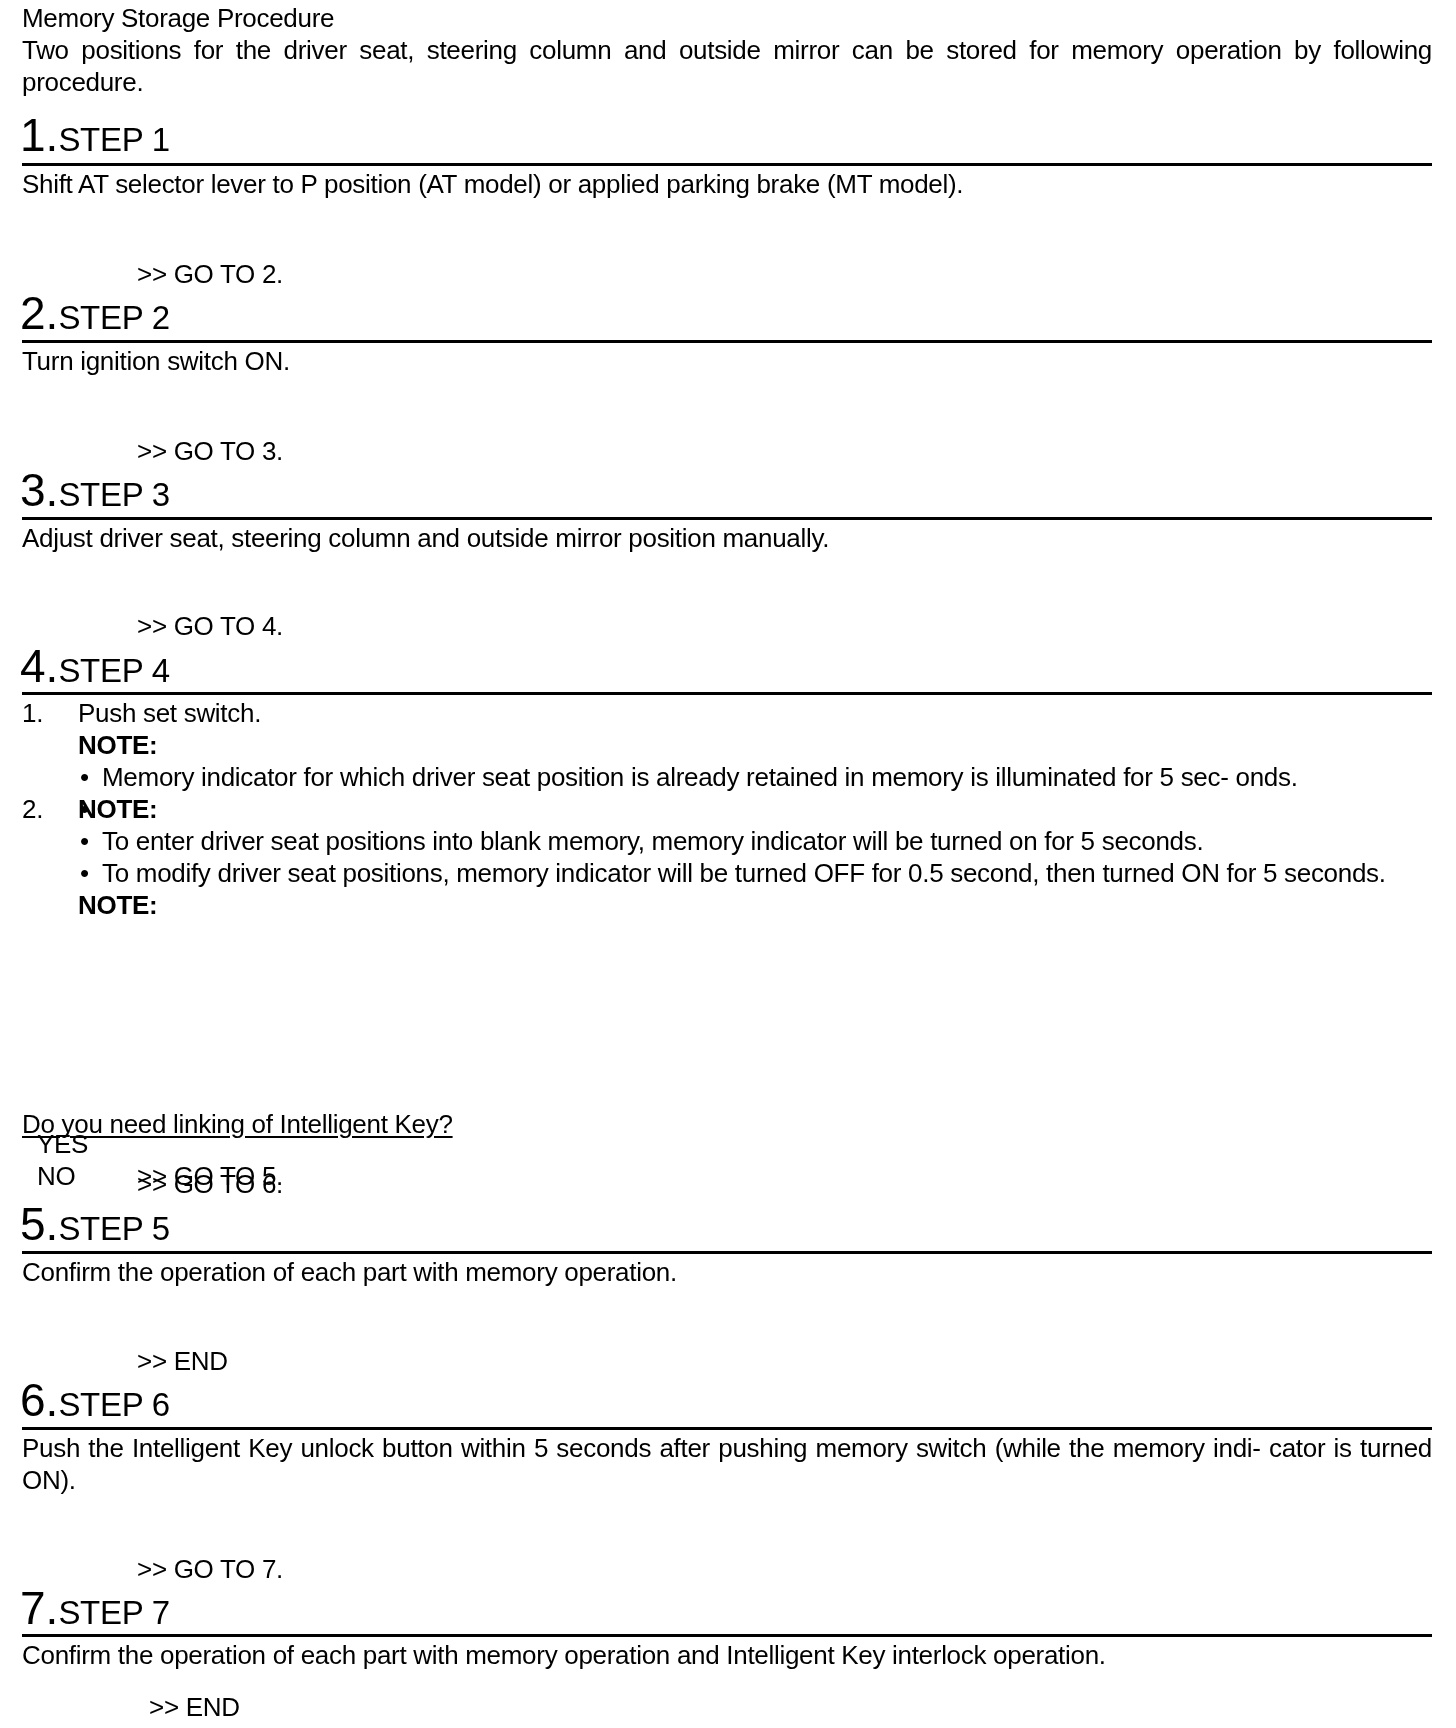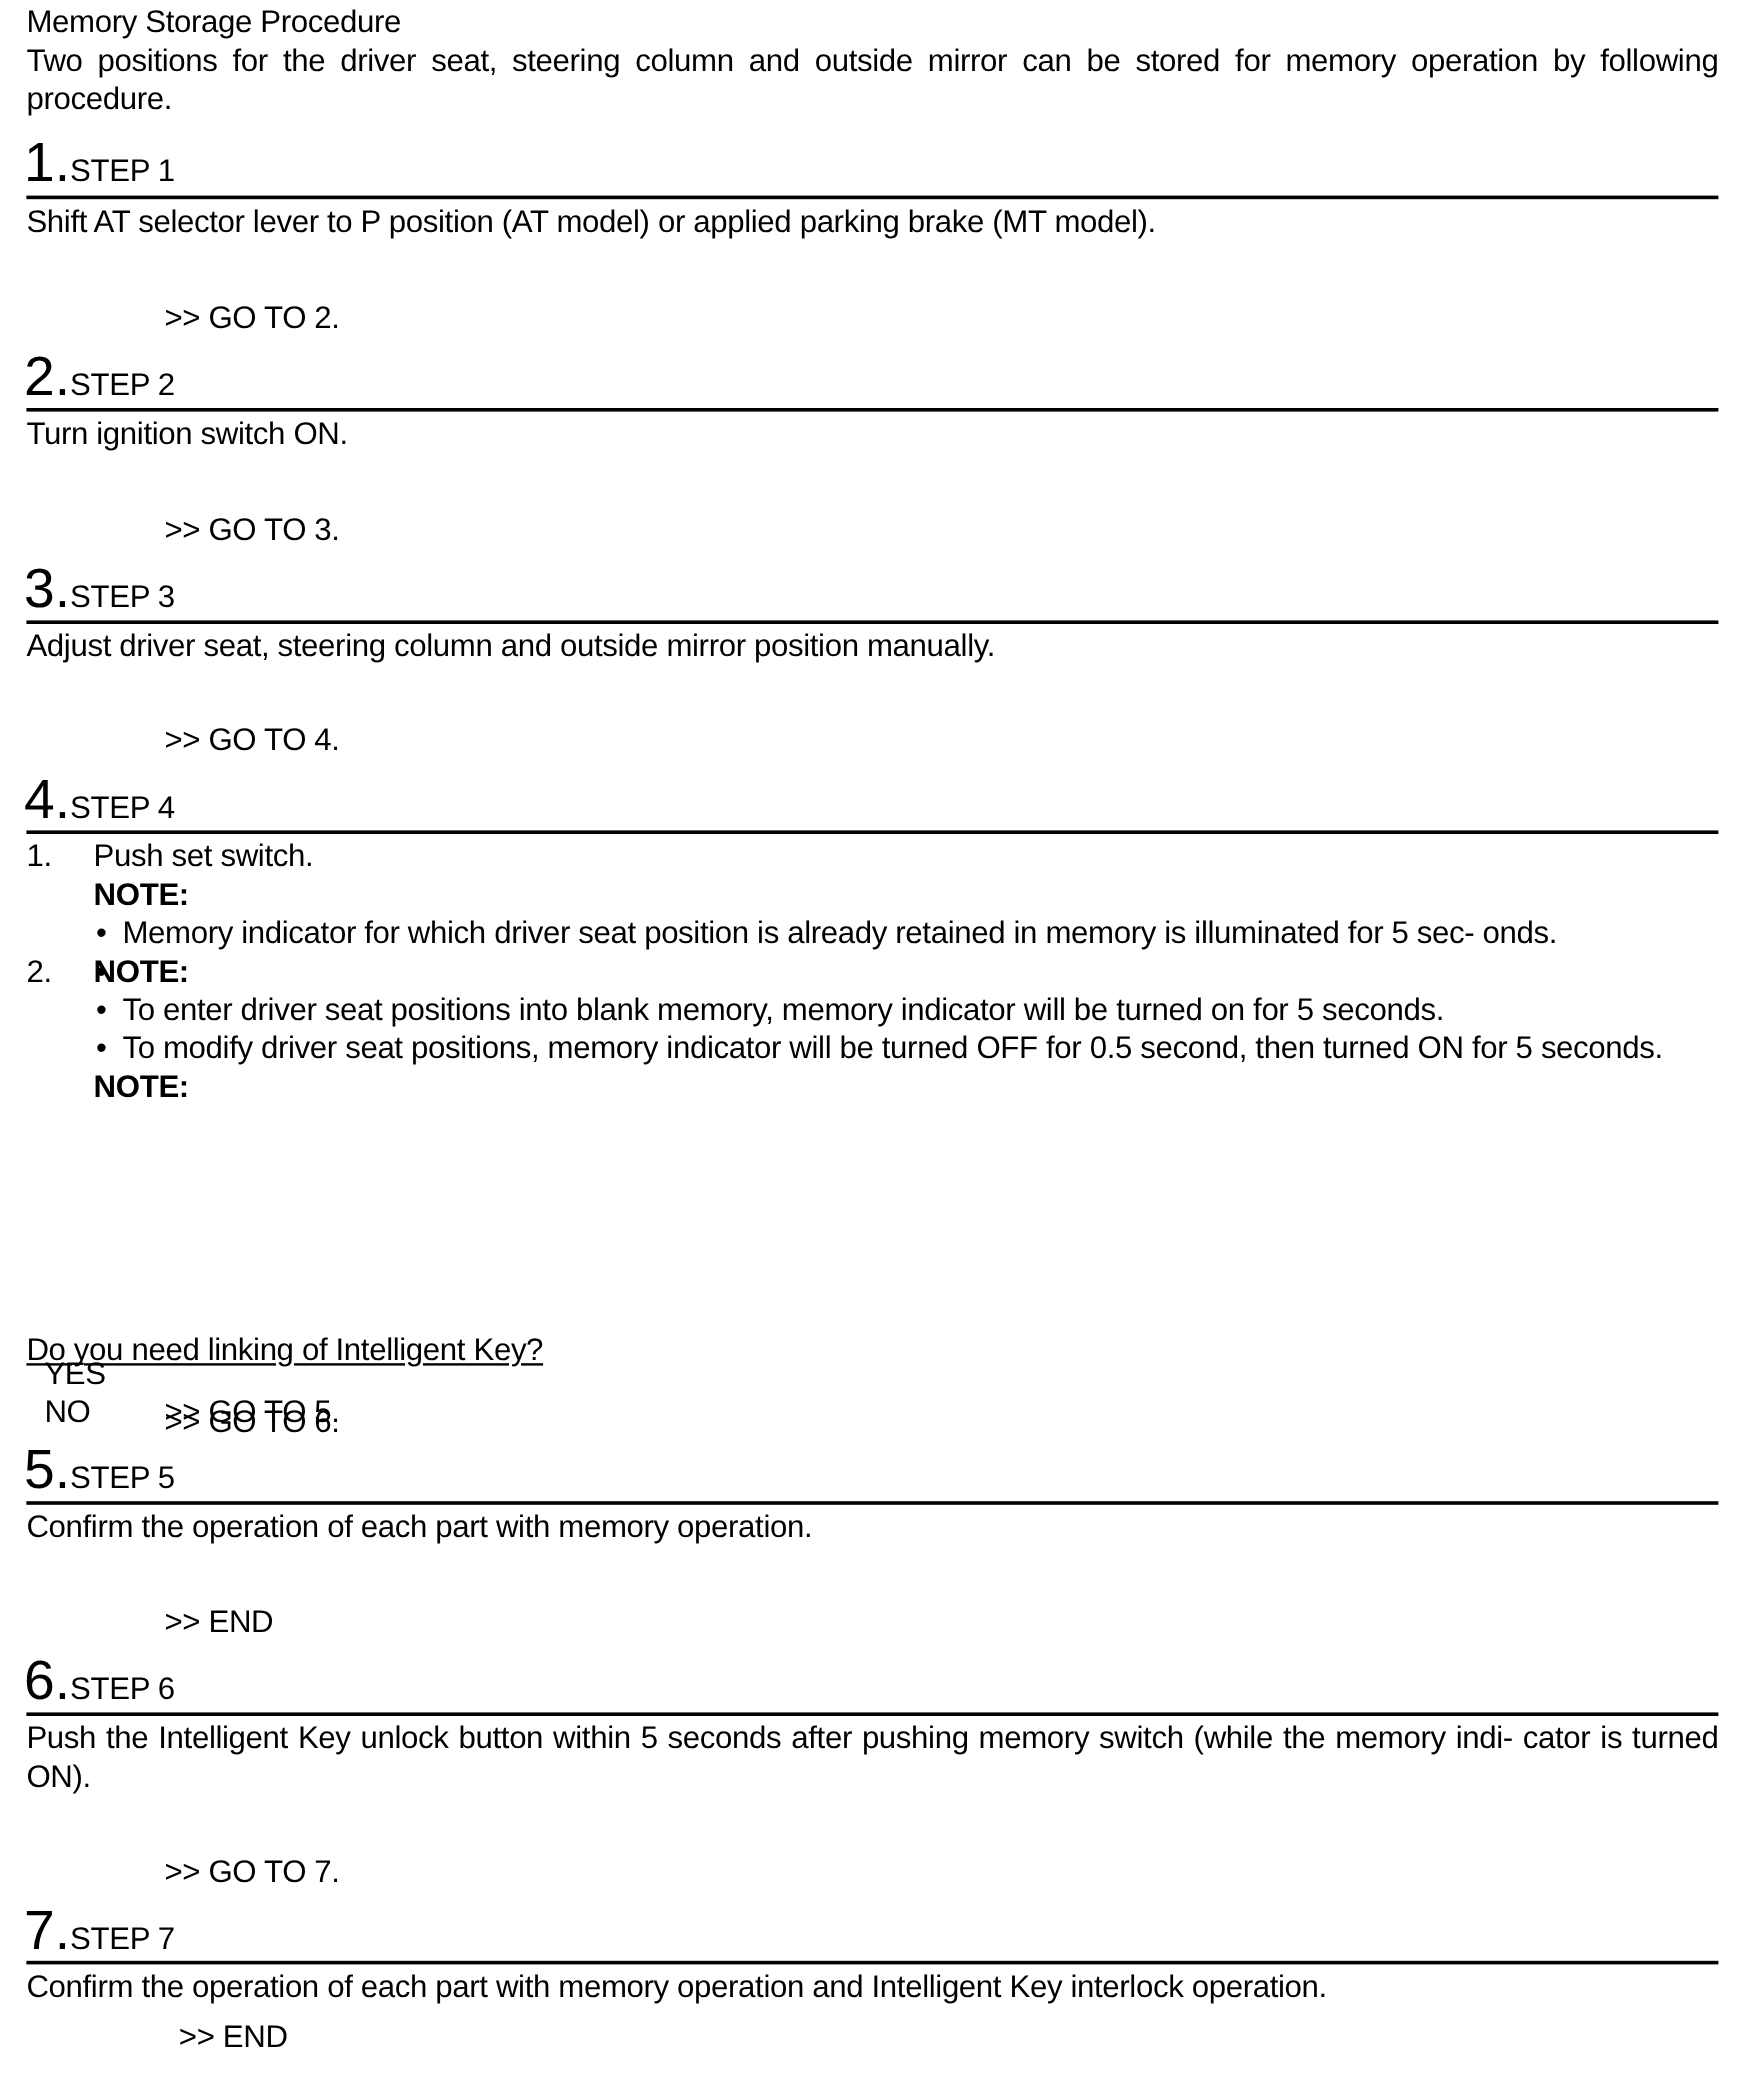--- a/index.html
+++ b/index.html
@@ -5,24 +5,24 @@
   html, body { margin: 0; padding: 0; background: #ffffff; }
   body {
     width: 1456px; height: 1728px; position: relative; overflow: hidden;
     font-family: "Liberation Sans", sans-serif; color: #000000;
   }
   .blk { position: absolute; left: 22px; width: 1410px; font-size: 26px; line-height: 32px; letter-spacing: -0.3px; }
   .title { top: 2px; }
   .intro { top: 34px; text-align: justify; }
   .step-head { position: absolute; left: 20px; height: 50px; white-space: nowrap; }
   .step-num { font-size: 46px; line-height: 46px; letter-spacing: 0; }
-  .step-label { font-size: 26px; letter-spacing: -0.3px; }
+  .step-label { font-size: 33px; letter-spacing: -0.3px; }
   .rule { position: absolute; left: 22px; width: 1410px; height: 0; border-top: 3px solid #000; }
   .para { text-align: justify; }
-  .goto { position: absolute; font-size: 26px; line-height: 32px; letter-spacing: -0.3px; white-space: nowrap; }
+  .goto { position: absolute; font-size: 26px; line-height: 32px; letter-spacing: -0.3px; white-space: nowrap; margin-top: 10px; }
   .ol-item { position: relative; padding-left: 56px; }
   .ol-num { position: absolute; left: 0; top: 0; }
   .note { font-weight: bold; }
   .bullets { margin: 0; padding: 0; list-style: none; }
   .bullets li { position: relative; padding-left: 24px; text-align: justify; }
   .bullets li .dot { position: absolute; left: 2px; top: 0; }
   .question { text-decoration: underline; text-underline-offset: 3px; }
   .answer { position: absolute; font-size: 26px; line-height: 32px; letter-spacing: -0.3px; white-space: nowrap; }
 </style>
 </head>

